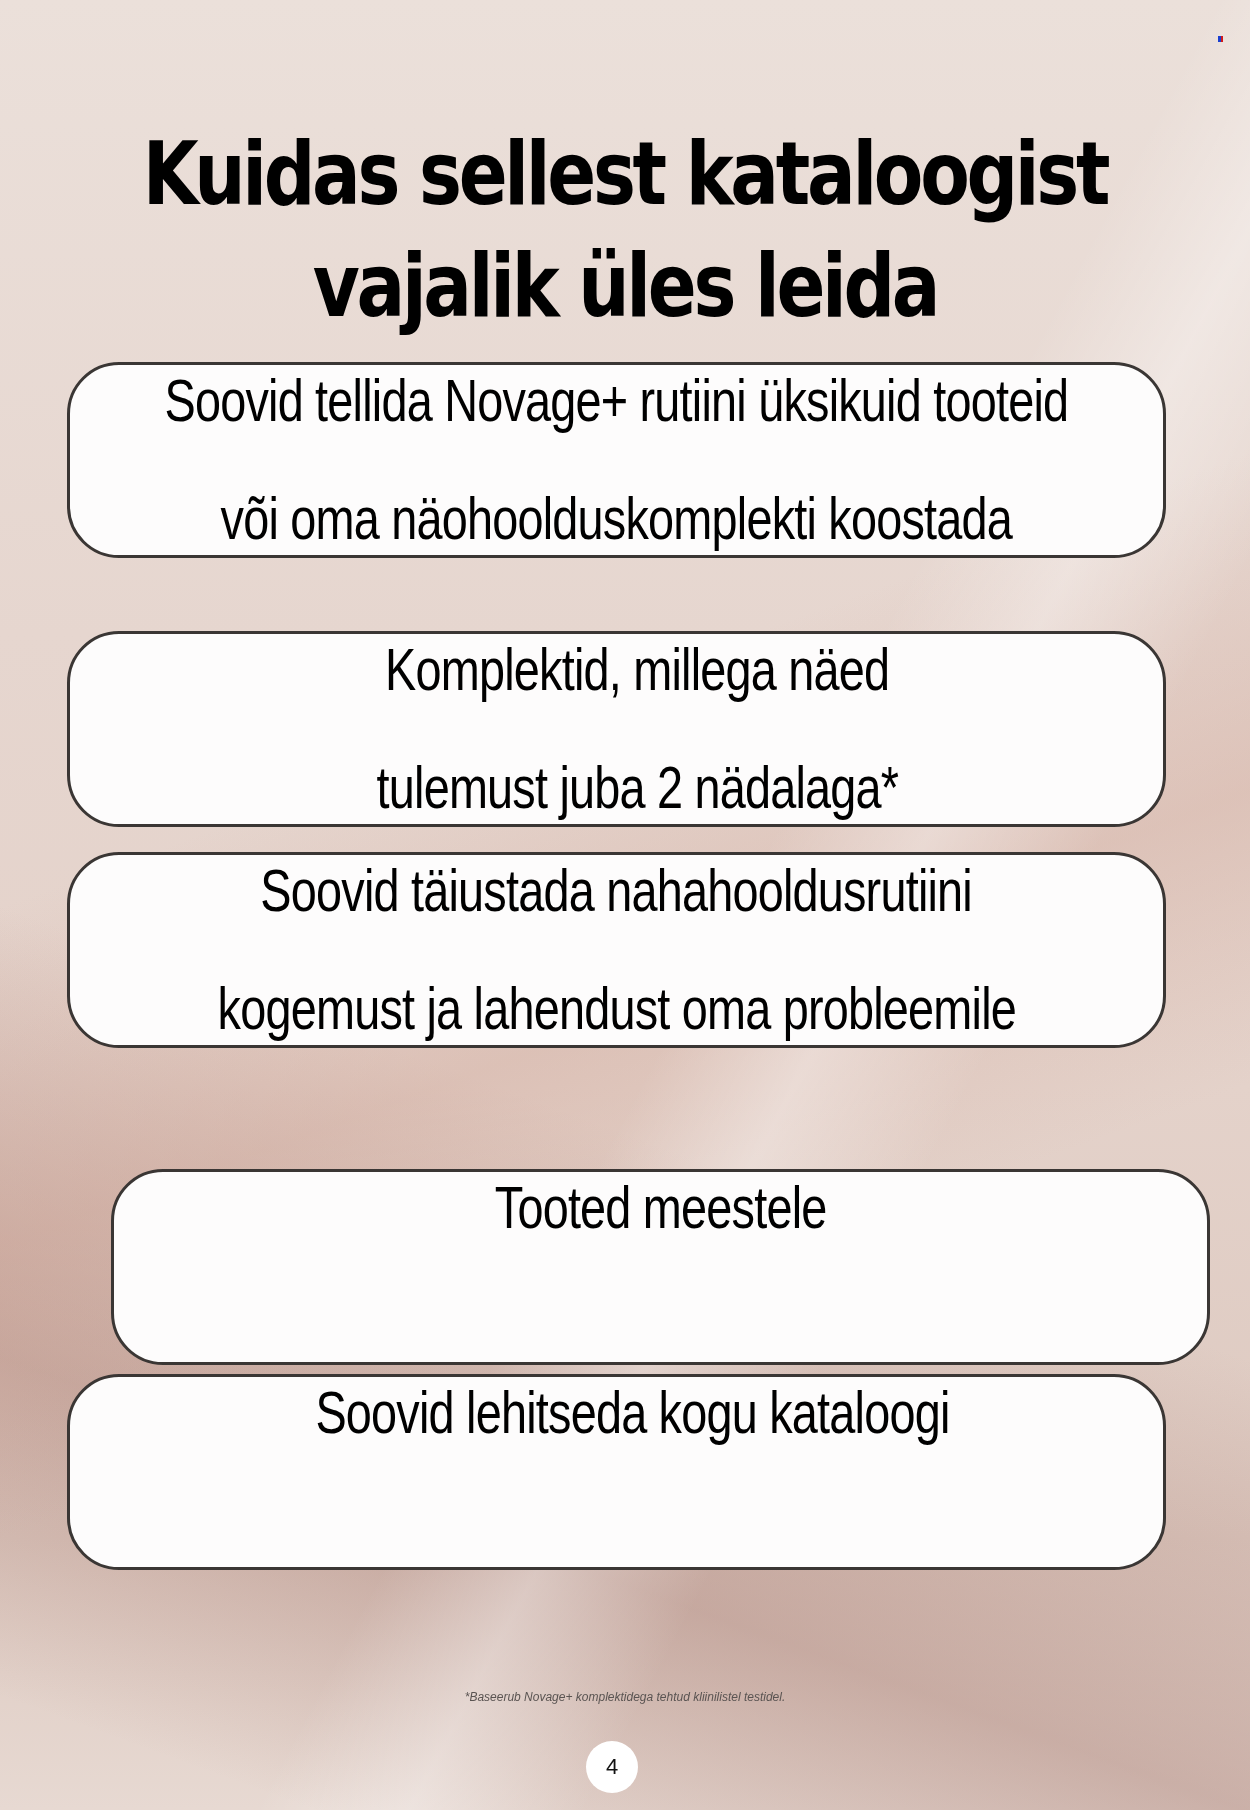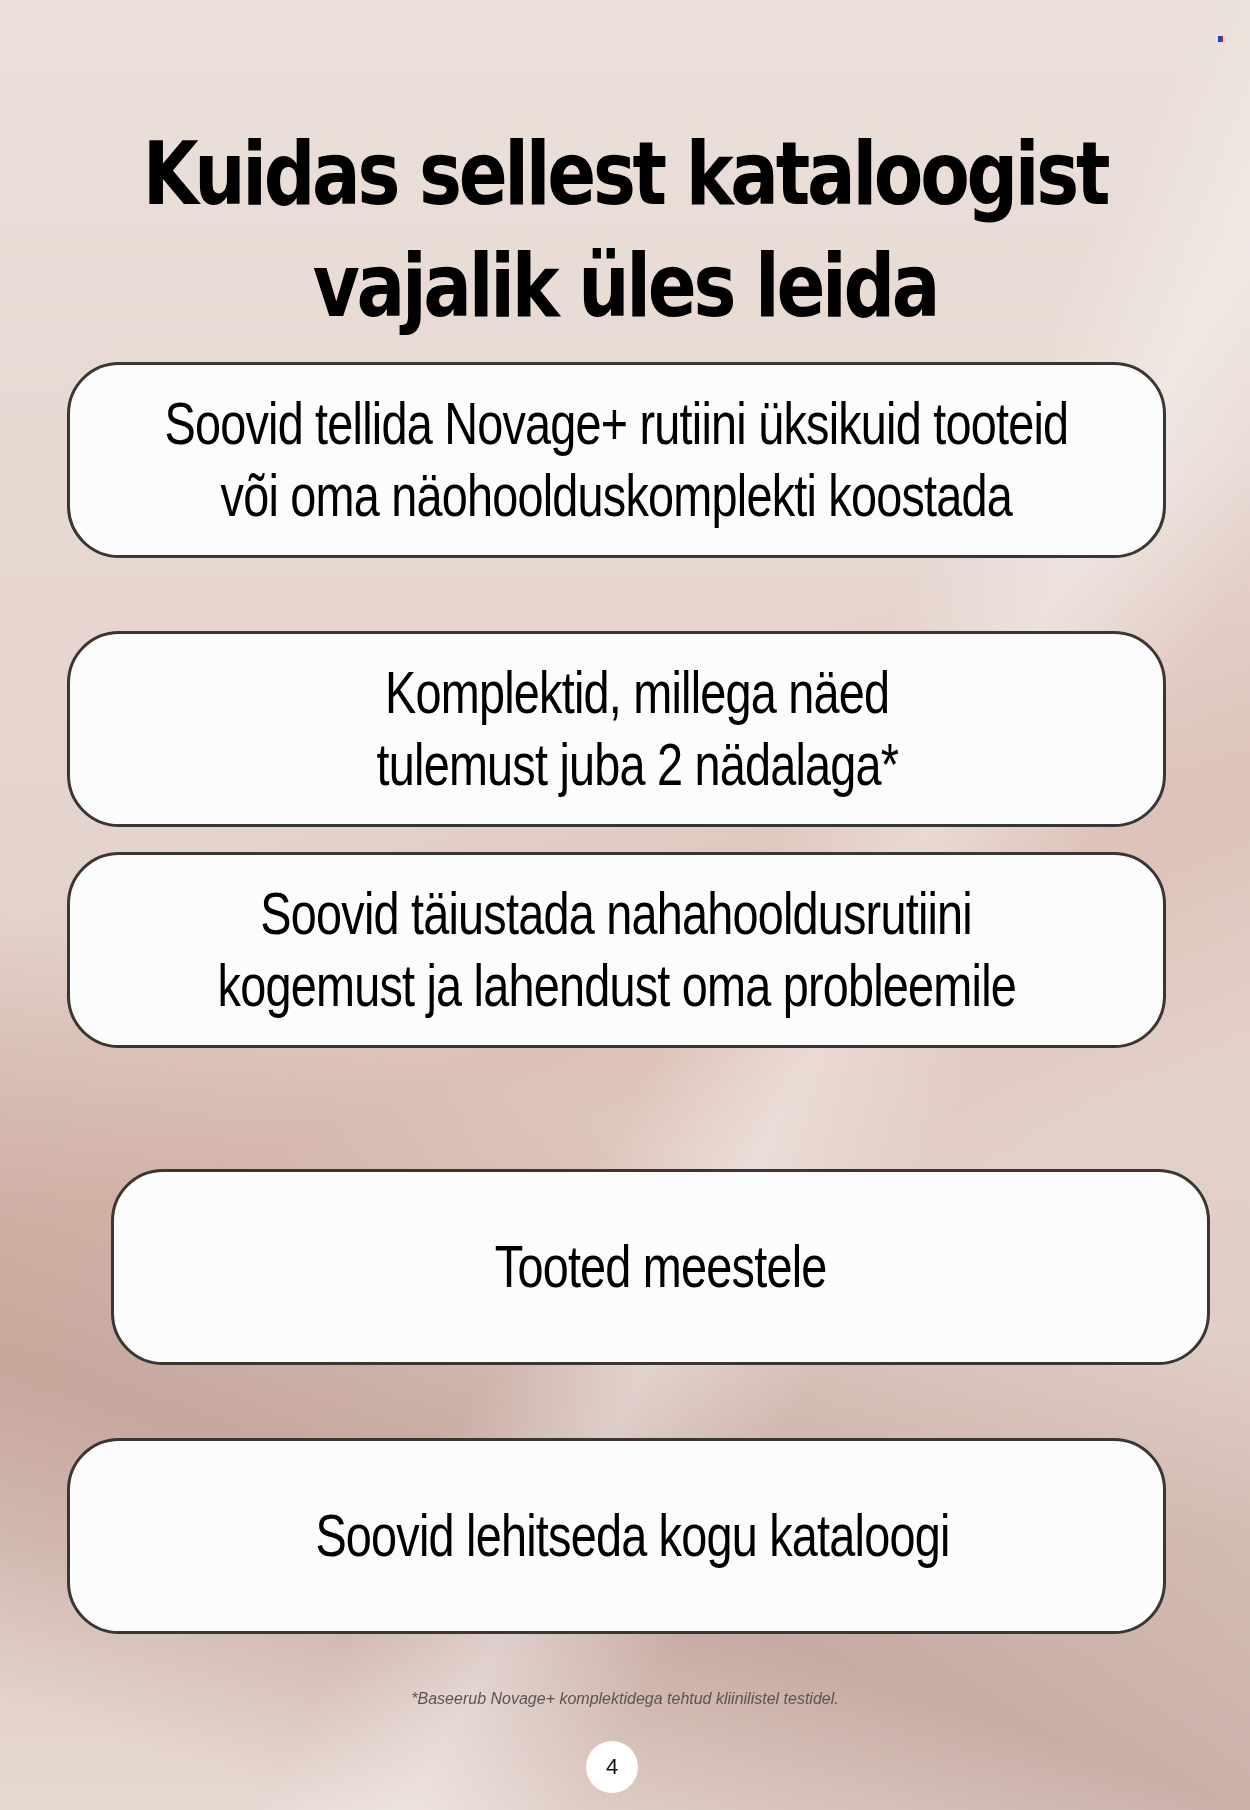--- a/index.html
+++ b/index.html
@@ -9,25 +9,25 @@
       linear-gradient(118deg, rgba(255,255,255,0) 55%, rgba(255,255,255,0.35) 62%, rgba(255,255,255,0) 70%),
       linear-gradient(160deg, rgba(255,255,255,0) 40%, rgba(205,160,145,0.35) 55%, rgba(255,255,255,0) 68%),
       linear-gradient(200deg, rgba(255,255,255,0) 60%, rgba(150,100,90,0.35) 80%, rgba(255,255,255,0) 95%),
       linear-gradient(180deg,#ebe0da 0%,#e6d6cf 35%,#e4d2ca 60%,#ddc9c0 85%,#e7d9d2 100%);}
   .title{position:absolute;left:0;width:1250px;top:118px;text-align:center;
     font-family:"DejaVu Sans",sans-serif;font-weight:bold;font-size:88px;line-height:112px;
     color:#000;letter-spacing:-4px;transform:scaleX(0.82);transform-origin:center;}
   .title span{display:block;}
   .box{position:absolute;left:67px;width:1099px;height:196px;background:#fdfcfc;
     border:3px solid #3a3634;border-radius:52px;box-sizing:border-box;
-    display:flex;flex-direction:column;align-items:center;justify-content:center;}
+    display:flex;flex-direction:column;align-items:center;justify-content:space-between;}
   .box span{display:block;font-family:"Liberation Sans",sans-serif;font-size:60px;line-height:72px;
     color:#000;transform:scaleX(0.78);white-space:nowrap;letter-spacing:-1px;}
   .foot{position:absolute;left:0;width:1250px;top:1690px;text-align:center;font-style:italic;
-    font-size:16px;color:#5a5452;}
+    font-size:12px;color:#5a5452;}
   .page{position:absolute;left:586px;top:1741px;width:52px;height:52px;border-radius:50%;
     background:#fff;display:flex;align-items:center;justify-content:center;font-size:22px;color:#111;}
   .dot{position:absolute;left:1218px;top:36px;width:5px;height:6px;
     background:linear-gradient(90deg,#1a3fd0 50%,#d01a1a 50%);}
 </style>
 </head>
 <body>
 
 <div class="dot"></div>
 
@@ -48,19 +48,19 @@
 
 <div class="box" style="top:852px;">
   <span>Soovid täiustada nahahooldusrutiini</span>
   <span>kogemust ja lahendust oma probleemile</span>
 </div>
 
 <div class="box" style="top:1169px;margin-left:44px;">
   <span>Tooted meestele</span>
 </div>
 
-<div class="box" style="top:1438px;padding-left:32px;">
+<div class="box" style="top:1374px;padding-left:32px;">
   <span>Soovid lehitseda kogu kataloogi</span>
 </div>
 
 <div class="foot">*Baseerub Novage+ komplektidega tehtud kliinilistel testidel.</div>
 
 <div class="page">4</div>
 
 </body></html>

